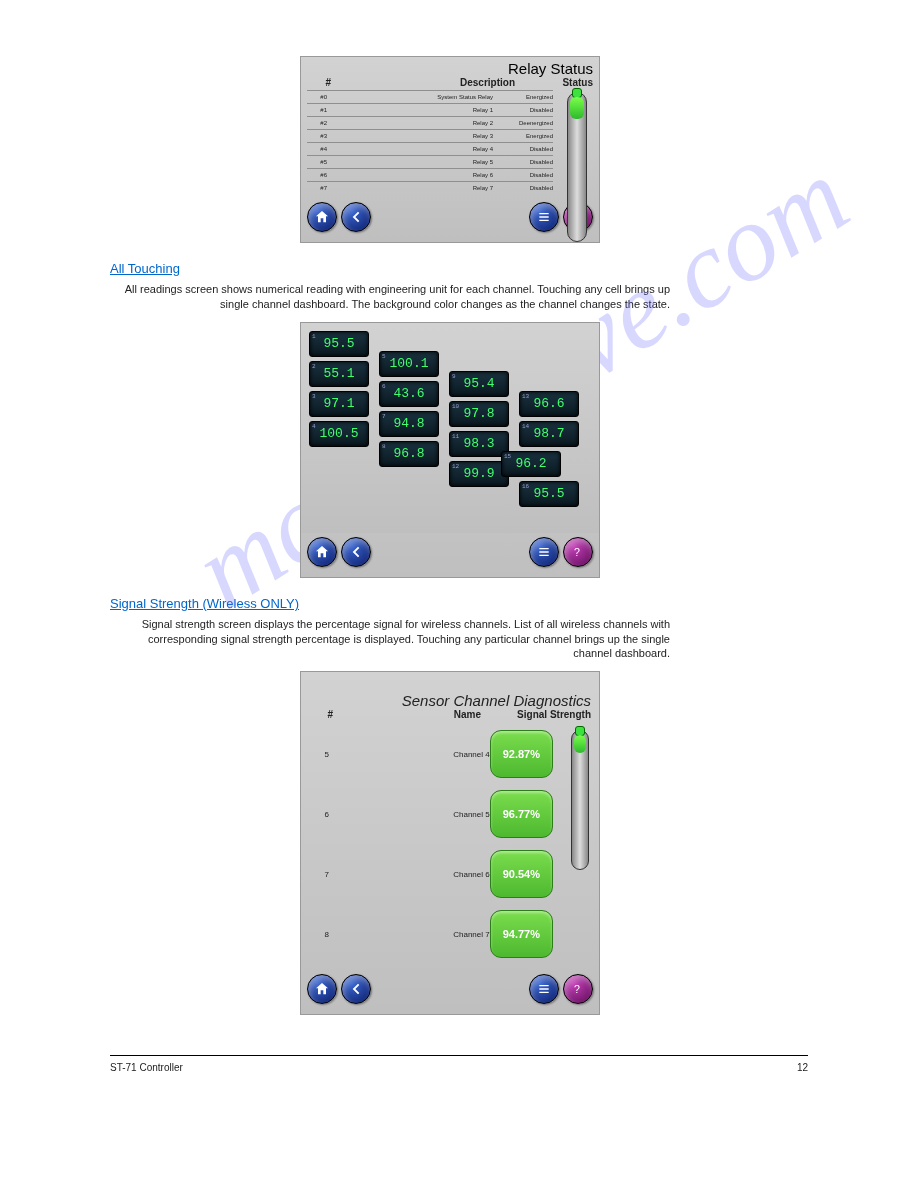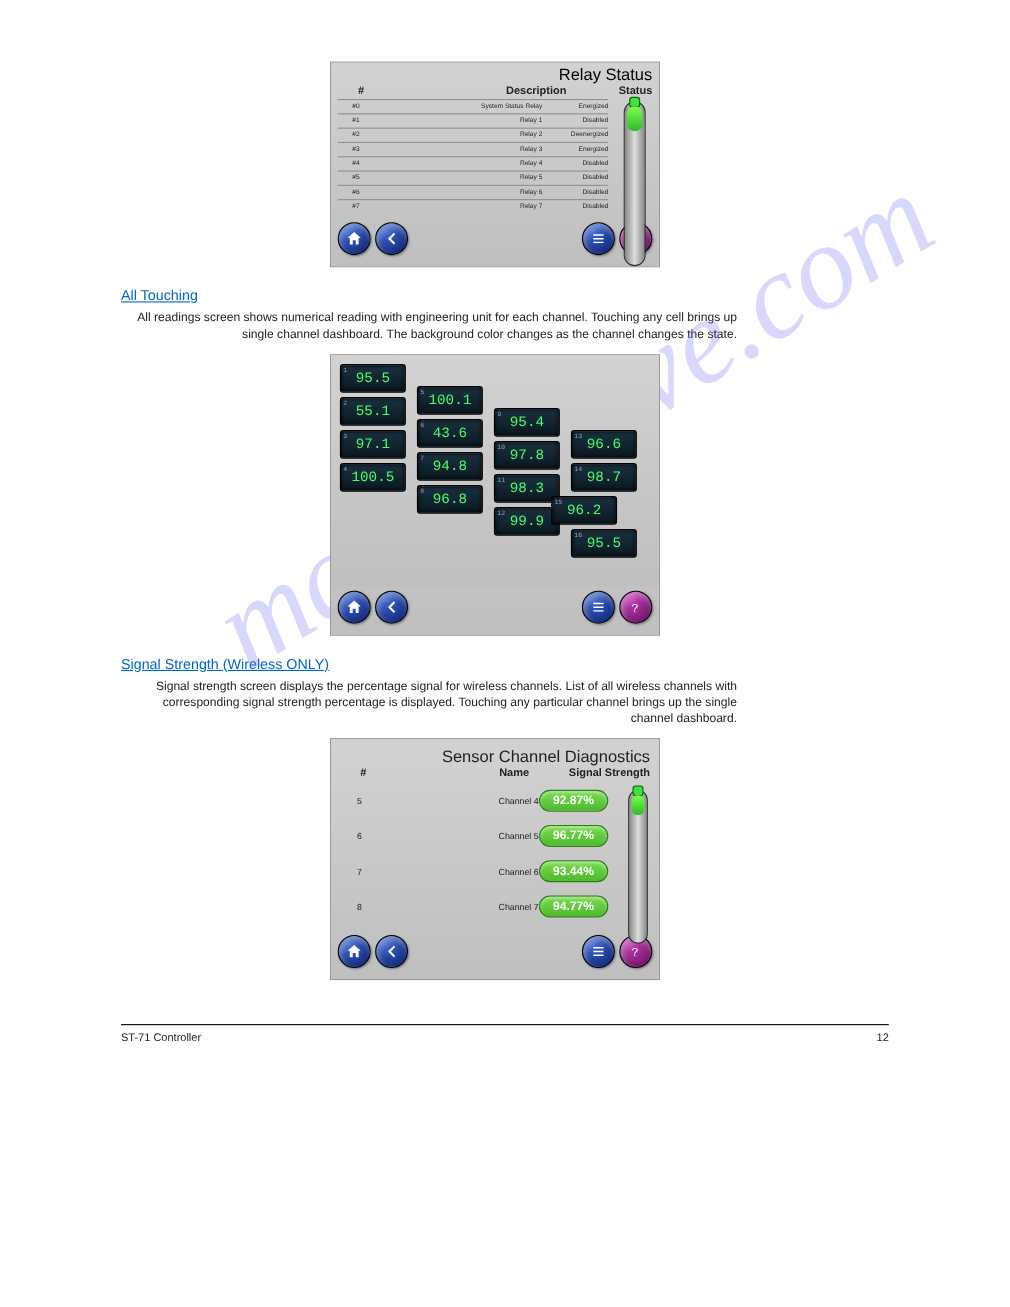--- a/index.html
+++ b/index.html
@@ -133,21 +133,22 @@
   .rcell .idx{
     position:absolute;top:1px;left:2px;
     font-size:6px;color:#99c;
   }
 
   
   .diag-head h2{
     font-family: Arial, sans-serif;
     font-weight:normal;
     font-size:15px;
-    padding:8px 8px 0 8px;
+    padding:20px 8px 0 8px;
+    font-style:italic;
   }
   .diag-cols{
     display:flex;font-weight:bold;font-size:10px;padding:0 8px 4px 8px;
   }
   .diag-cols .c-num{width:24px;}
   .diag-cols .c-name{flex:1;}
   .diag-cols .c-sig{width:110px;}
   .diag-body{
     position:relative;padding:0 46px 6px 8px;
   }
@@ -155,21 +156,21 @@
     display:flex;align-items:center;
     padding:6px 0;font-size:8px;
   }
   .diag-row .c-num{width:20px;}
   .diag-row .c-name{flex:1;}
   .pill{
     background: linear-gradient(#7add4d,#4db82f);
     color:#fff;
     border:1px solid #2d7d1a;
     border-radius:11px;
-    padding:3px 12px;
+    padding:17px 12px;
     font-size:11px;
     font-weight:bold;
     box-shadow: inset 0 2px 3px rgba(255,255,255,.4);
   }
   .diag-bar{
     position:absolute;right:10px;top:6px;width:18px;height:140px;
     background: linear-gradient(90deg,#888,#ddd,#888);
     border-radius:9px;border:1px solid #333;
   }
   .diag-bar::before{
@@ -408,21 +409,21 @@
           <div class="pill">92.87%</div>
         </div>
         <div class="diag-row">
           <div class="c-num">6</div>
           <div class="c-name">Channel 5</div>
           <div class="pill">96.77%</div>
         </div>
         <div class="diag-row">
           <div class="c-num">7</div>
           <div class="c-name">Channel 6</div>
-          <div class="pill">93.44%</div>
+          <div class="pill">90.54%</div>
         </div>
         <div class="diag-row">
           <div class="c-num">8</div>
           <div class="c-name">Channel 7</div>
           <div class="pill">94.77%</div>
         </div>
         <div class="diag-bar">
             <div class="fill"></div>
           </div>
       </div>

